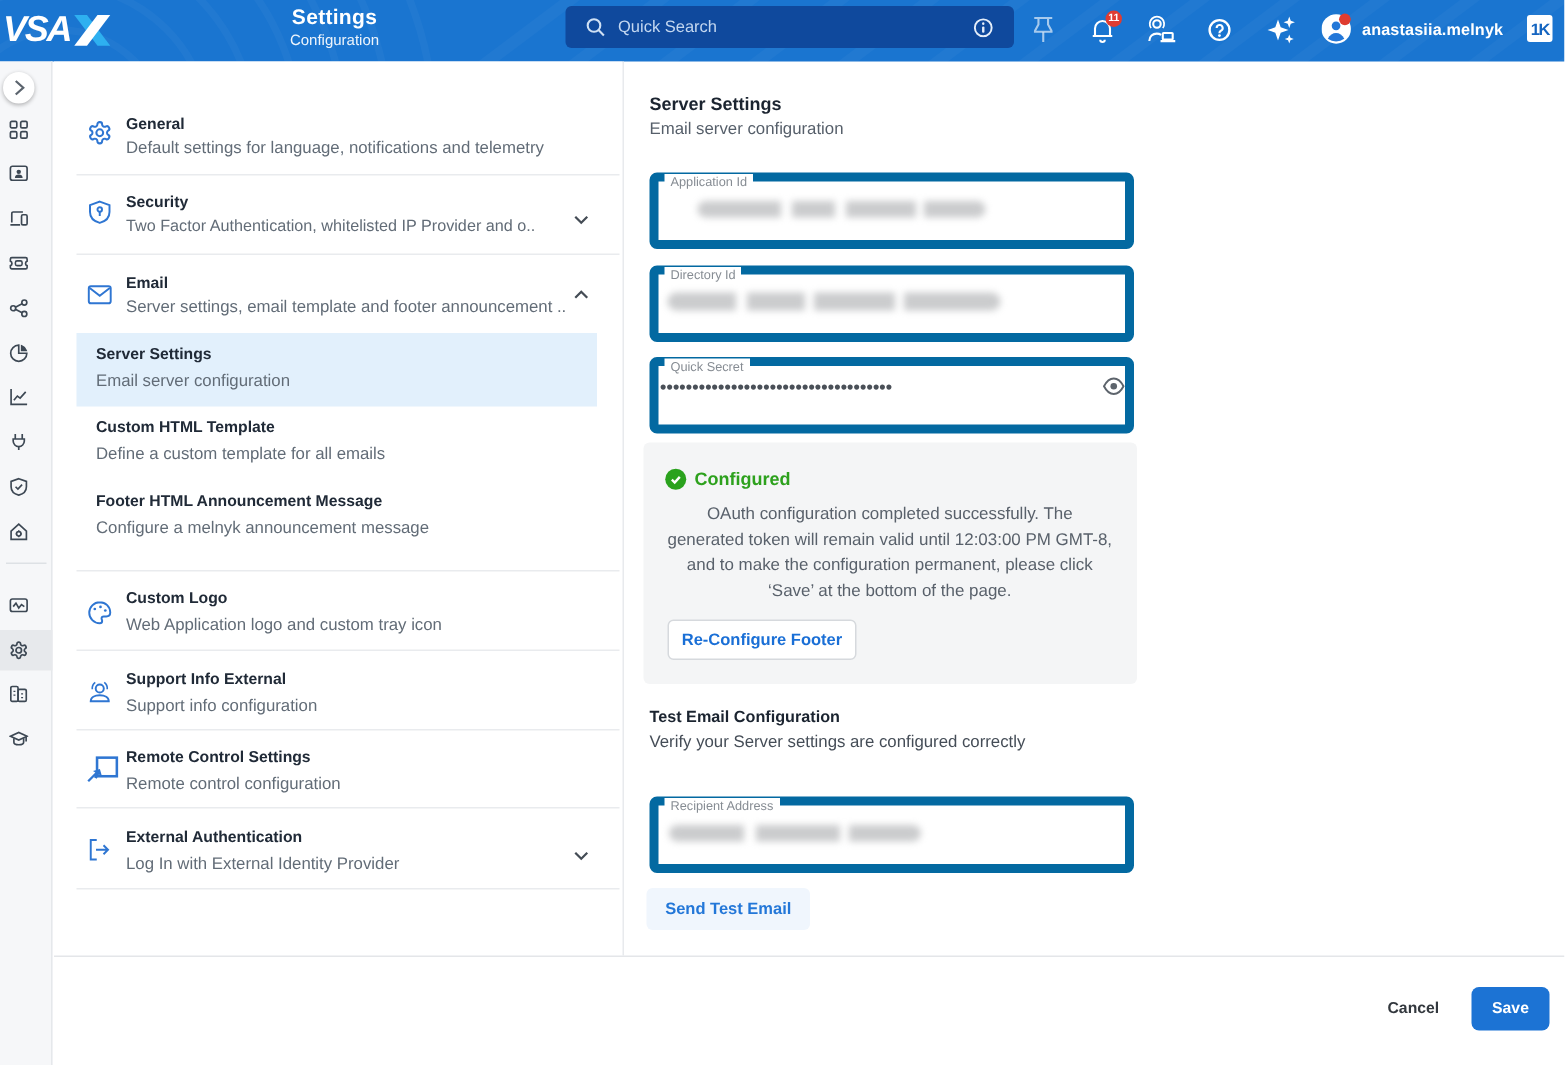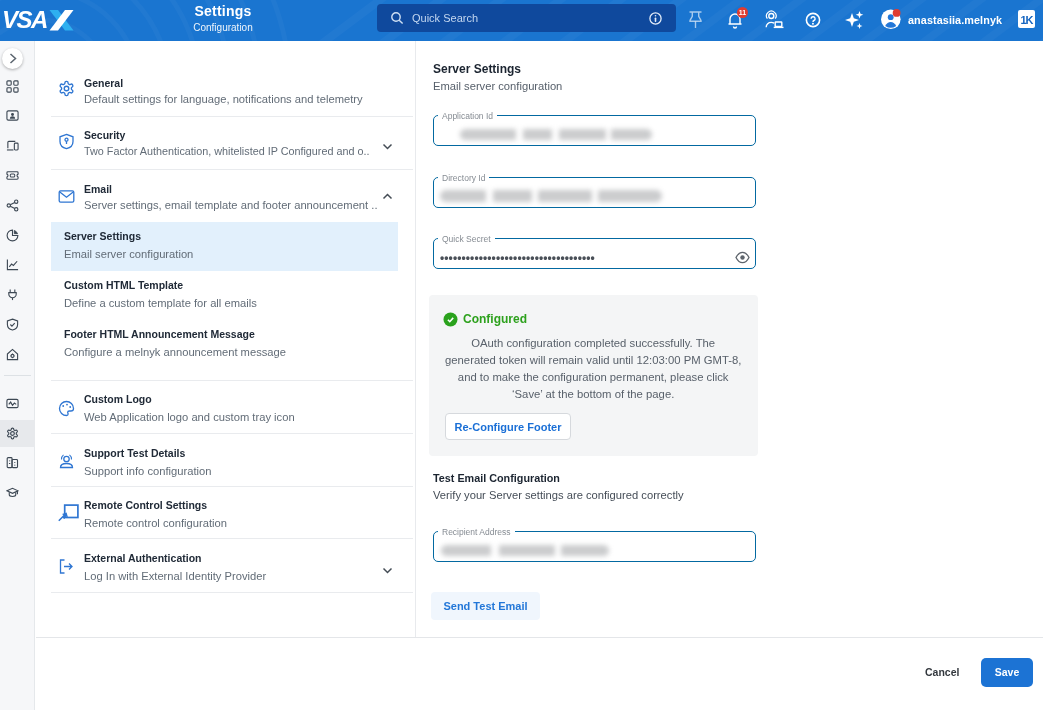--- a/index.html
+++ b/index.html
@@ -37,22 +37,22 @@
   .ndiv { position:absolute; left:51px; width:362px; height:1px; background:#e9ebee; }
   .ntitle { position:absolute; font-size:10.5px; font-weight:bold; color:#202a37; white-space:nowrap;}
   .nsub { position:absolute; font-size:11.2px; color:#626c77; white-space:nowrap; }
   #selitem { position:absolute; left:51px; top:222px; width:347px; height:49px; background:#e2f0fc; }
   .nicon { position:absolute; left:58px; width:17px; height:17px; }
   .chev { position:absolute; left:381px; width:13px; height:13px; }
 
   
   .h1 { position:absolute; left:433px; font-size:12px; font-weight:bold; color:#1b2430; }
   .hsub { position:absolute; left:433px; font-size:11.2px; color:#565f6a; }
-  .field { position:absolute; left:433px; width:323px; height:31px;
-    border:1px solid #0369a1; border-radius:5px; background:#fff; }
+  .field { position:absolute; left:433px; width:323px; height:51px;
+    border:6px solid #0369a1; border-radius:5px; background:#fff; }
   .flabel { position:absolute; left:4px; top:-5px; font-size:8.5px; color:#868c93;
     background:#fff; padding:0 4px; white-space:nowrap; }
   .blob { position:absolute; border-radius:6px; filter:blur(2.5px); opacity:.52; }
   #graybox { position:absolute; left:429px; top:295px; width:329px; height:161px;
     background:#f4f5f6; border-radius:4px; }
   #cfgtxt { position:absolute; left:463px; top:311.5px; font-size:12px; font-weight:bold; color:#2da11d; }
   #oauthp { position:absolute; left:445px; top:335px; font-size:11.3px; line-height:17px; color:#59616b;text-align:center; }
   #rebtn { position:absolute; left:445px; top:413px; width:126px; height:27px; background:#fff;
     border:1px solid #d6d9dd; border-radius:4px; text-align:center; }
   #rebtn span { font-size:11px; font-weight:bold; color:#1a6fd6; line-height:27px; }
@@ -274,21 +274,21 @@
     <div class="ntitle" style="left:84px;top:76.5px">General</div>
     <div class="nsub" style="left:84px;top:92.5px">Default settings for language, notifications and telemetry</div>
     <div class="ndiv" style="top:116px"></div>
 
     <svg class="nicon" style="top:133px" viewBox="0 0 17 17" fill="none" stroke="#2f76d2" stroke-width="1.3">
       <path d="M8.5 1.4 L15 3.8 V8.4 c0 3.9-2.8 6.3-6.5 7.2 C4.8 14.7 2 12.3 2 8.4 V3.8 Z"></path>
       <circle cx="8.5" cy="6.7" r="1.5"></circle>
         <path d="M8.5 8.2 V11"></path>
     </svg>
     <div class="ntitle" style="left:84px;top:129px">Security</div>
-    <div class="nsub" style="left:84px;top:145px;font-size:10.8px">Two Factor Authentication, whitelisted IP Configured and o..</div>
+    <div class="nsub" style="left:84px;top:145px;font-size:10.8px">Two Factor Authentication, whitelisted IP Provider and o..</div>
     <svg class="chev" style="top:140px" viewBox="0 0 13 13" fill="none" stroke="#444c55" stroke-width="1.5">
       <path d="M2.5 4.5 L6.5 8.5 L10.5 4.5"></path>
       </svg>
     <div class="ndiv" style="top:168.5px"></div>
 
     <svg class="nicon" style="top:187.5px" viewBox="0 0 17 17" fill="none" stroke="#2f76d2" stroke-width="1.3">
       <rect x="1.2" y="2.8" width="14.6" height="11.4" rx="1.4"></rect>
       <path d="M1.8 4 L8.5 9.2 L15.2 4"></path>
     </svg>
     <div class="ntitle" style="left:84px;top:182.5px">Email</div>
@@ -315,21 +315,21 @@
     </svg>
     <div class="ntitle" style="left:84px;top:392.5px">Custom Logo</div>
     <div class="nsub" style="left:84px;top:410.5px">Web Application logo and custom tray icon</div>
     <div class="ndiv" style="top:432.5px"></div>
 
     <svg class="nicon" style="top:452.5px" viewBox="0 0 17 17" fill="none" stroke="#2f76d2" stroke-width="1.3">
       <circle cx="8.5" cy="6" r="2.7"></circle>
       <path d="M3.5 6.5 a5.2 5.2 0 0 1 2-4.6 M13.5 6.5 a5.2 5.2 0 0 0 -2-4.6" stroke-width="1.1"></path>
       <path d="M2.5 14.5 c0-2.6 2.6-4 6-4 s6 1.4 6 4 Z"></path>
     </svg>
-    <div class="ntitle" style="left:84px;top:446.5px">Support Test Details</div>
+    <div class="ntitle" style="left:84px;top:446.5px">Support Info External</div>
     <div class="nsub" style="left:84px;top:464.5px">Support info configuration</div>
     <div class="ndiv" style="top:485.5px"></div>
 
     <svg class="nicon" style="left:57px;top:504px;width:23px;height:19px" viewBox="0 0 23 19">
       <rect x="7.7" y="1.1" width="13.2" height="12.4" fill="none" stroke="#2f76d2" stroke-width="1.7"></rect>
       <path d="M1.8 16.8 L8.8 9.8" stroke="#2f76d2" stroke-width="1.5" fill="none"></path>
       <path d="M9.6 8.6 l-4.6 1.4 2 1.4 -1.4 2.7 1.9 1 1.4-2.7 2.1 1.2 Z" fill="#2f76d2"></path>
     </svg>
     <div class="ntitle" style="left:84px;top:499px">Remote Control Settings</div>
     <div class="nsub" style="left:84px;top:517px">Remote control configuration</div>

